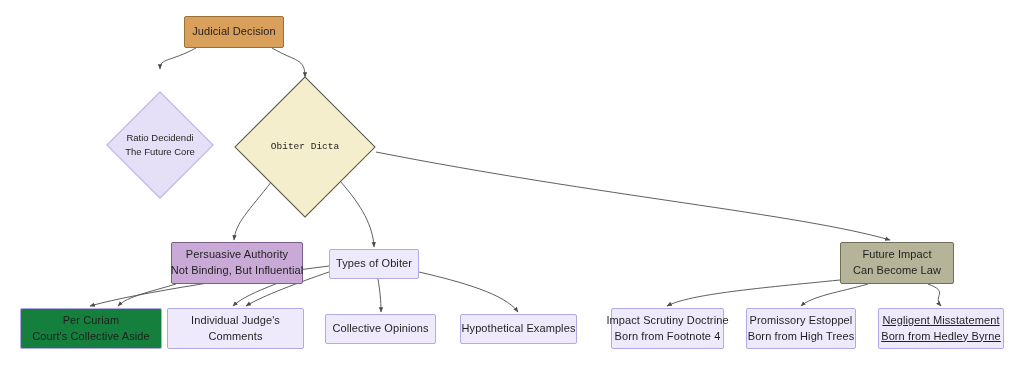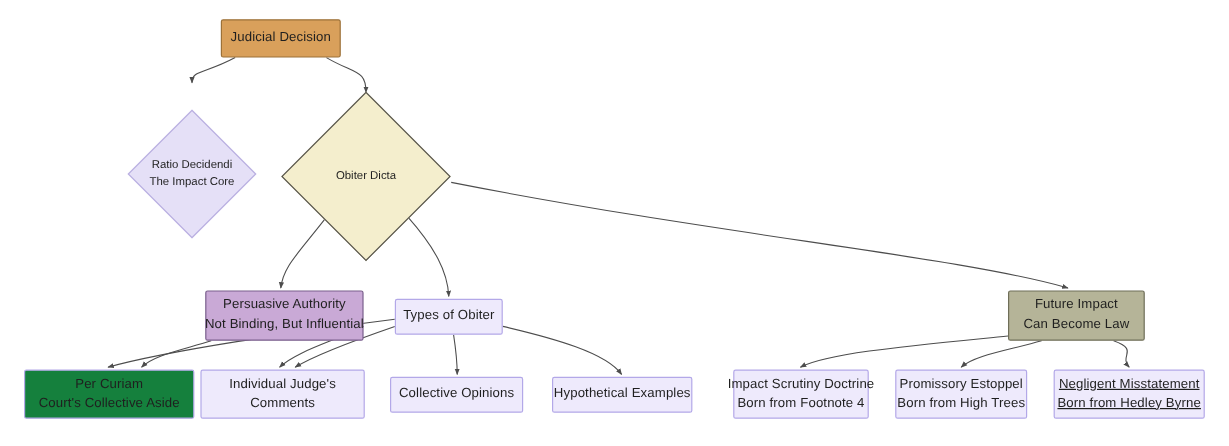--- a/index.html
+++ b/index.html
@@ -107,24 +107,24 @@
   </svg>
 
   <div id="nodes-group">
       <div class="node rect" style="left: 184px; top: 16px; width: 100px; height: 32px; background: rgb(217, 160, 91); border-color: rgb(156, 113, 56);">
         <span class="line">Judicial Decision</span>
       </div>
       <div class="diamond-wrap" style="left: 122px; top: 107px; width: 76px; height: 76px;">
         <div class="diamond-shape" style="background: rgb(229, 224, 247); border-color: rgb(185, 174, 224);"></div>
         <div class="diamond-label">
           <div class="line">Ratio Decidendi</div>
-          <div class="line">The Impact Core</div>
+          <div class="line">The Future Core</div>
         </div>
       </div>
-      <div class="diamond-wrap" style="left: 255px; top: 97px; width: 100px; height: 100px;">
+      <div class="diamond-wrap" style="left: 255px; top: 97px; width: 100px; height: 100px; font-family: Liberation Mono, monospace;">
         <div class="diamond-shape" style="background: rgb(244, 238, 205); border-color: rgb(85, 83, 74);"></div>
         <div class="diamond-label">
           <div class="line">Obiter Dicta</div>
         </div>
       </div>
       <div class="node rect" style="left: 171px; top: 242px; width: 132px; height: 42px; background: rgb(201, 169, 214); border-color: rgb(122, 95, 140);">
         <span class="line">Persuasive Authority</span>
         <span class="line">Not Binding, But Influential</span>
       </div>
       <div class="node rect" style="left: 329px; top: 249px; width: 90px; height: 30px; background: rgb(238, 234, 252); border-color: rgb(179, 168, 232);">

